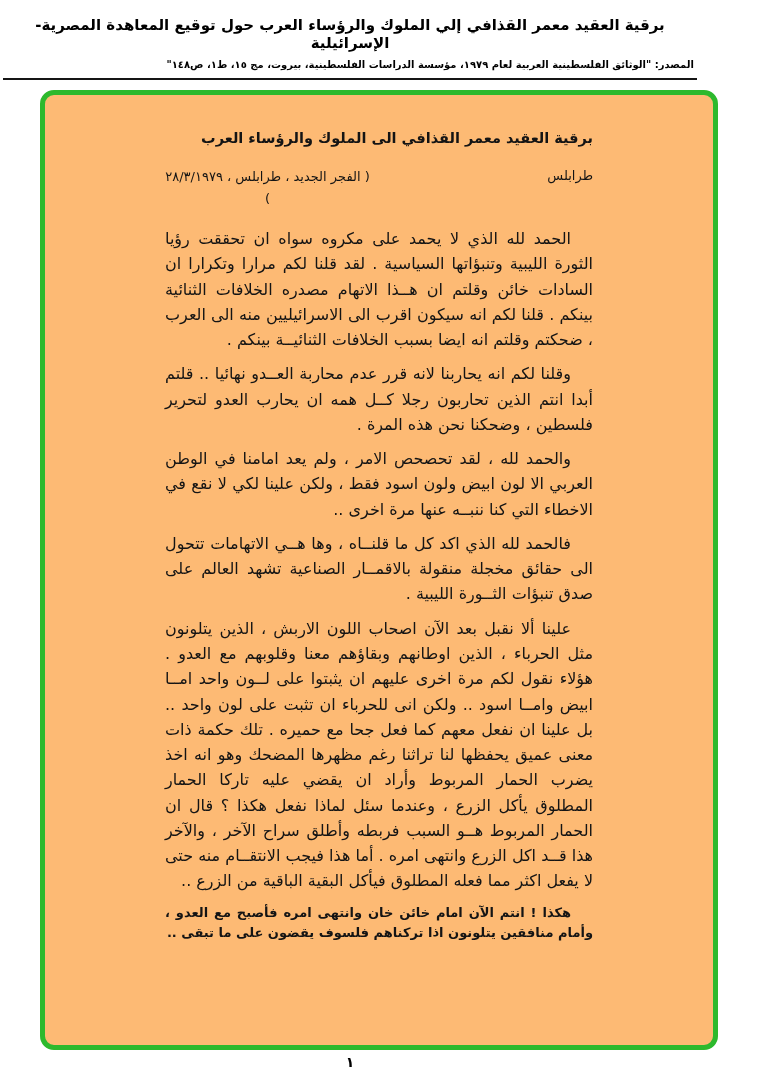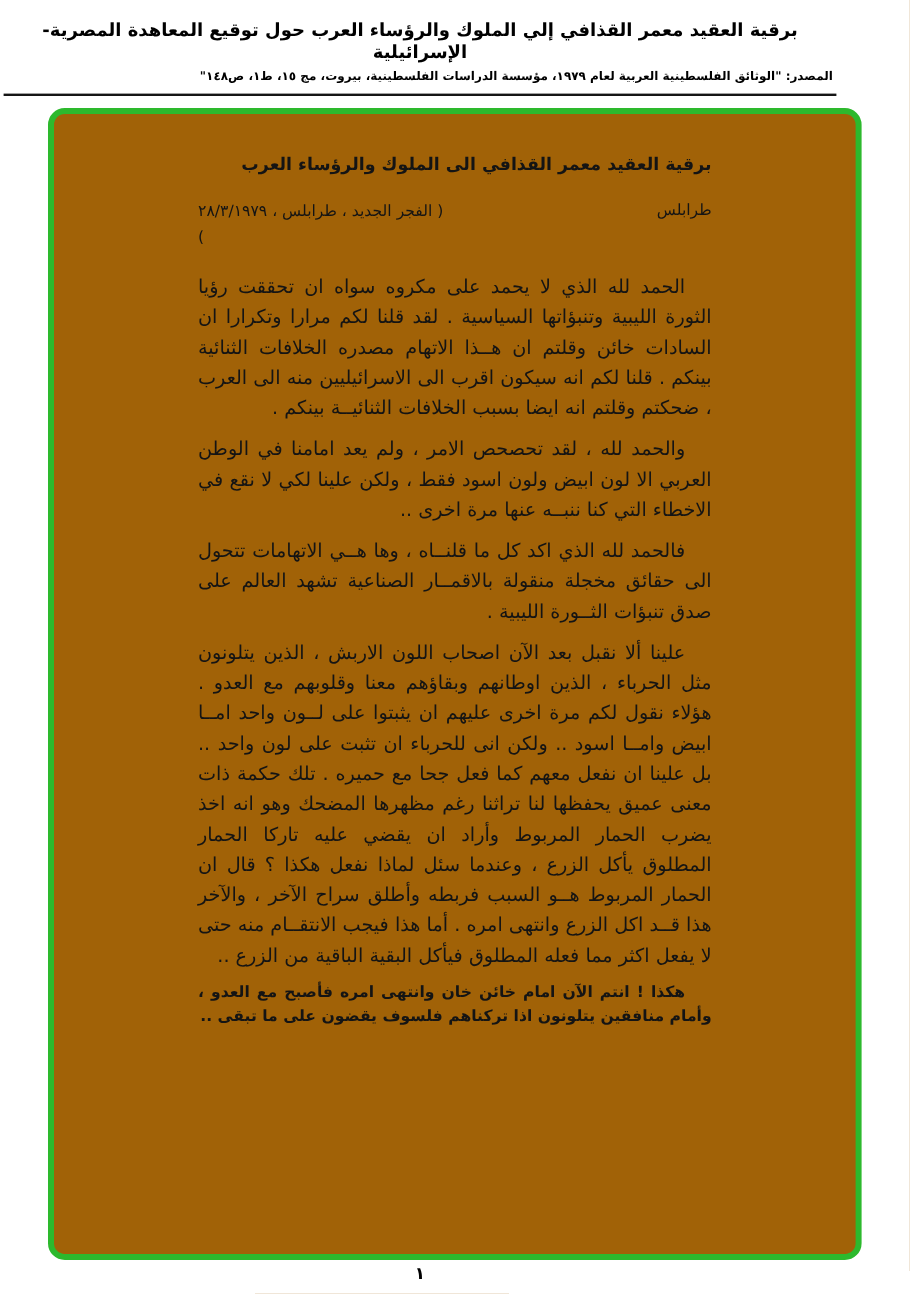--- a/index.html
+++ b/index.html
@@ -44,21 +44,21 @@
   }
   
   .doc-frame {
     position: absolute;
     left: 40px;
     top: 90px;
     width: 668px;
     height: 950px;
     border: 5px solid #2db92d;
     border-radius: 14px;
-    background: #a16207;
+    background: #fdba74;
     overflow: hidden;
   }
   
   .doc-body {
     direction: rtl;
     width: 428px;
     margin: 30px auto 0 auto;
     color: #141414;
   }
   .doc-heading {
@@ -76,21 +76,21 @@
     margin: 6px 0 16px 0;
     font-size: 13px;
   }
   .dateline-city {
     font-weight: normal;
     padding-top: 2px;
     margin-left: 23px;
   }
   .dateline-ref {
     width: 205px;
-    text-align: left;
+    text-align: center;
     line-height: 1.7;
   }
   .paragraphs p {
     font-size: 16px;
     line-height: 1.58;
     text-align: justify;
     text-indent: 22px;
     margin: 0 0 9px 0;
   }
   .closing {
@@ -131,20 +131,21 @@
         <div>برقية العقيد معمر القذافي الى الملوك والرؤساء العرب</div>
       </div>
 
       <div class="dateline">
         <span class="dateline-city">طرابلس</span>
         <span class="dateline-ref">( الفجر الجديد ، طرابلس ، ٢٨/٣/١٩٧٩ )</span>
       </div>
 
       <div class="paragraphs">
           <p>الحمد لله الذي لا يحمد على مكروه سواه ان تحققت رؤيا الثورة الليبية وتنبؤاتها السياسية . لقد قلنا لكم مرارا وتكرارا ان السادات خائن وقلتم ان هــذا الاتهام مصدره الخلافات الثنائية بينكم . قلنا لكم انه سيكون اقرب الى الاسرائيليين منه الى العرب ، ضحكتم وقلتم انه ايضا بسبب الخلافات الثنائيــة بينكم .</p>
+          <p>وقلنا لكم انه يحاربنا لانه قرر عدم محاربة العــدو نهائيا .. قلتم أبدا انتم الذين تحاربون رجلا كــل همه ان يحارب العدو لتحرير فلسطين ، وضحكنا نحن هذه المرة .</p>
           <p>والحمد لله ، لقد تحصحص الامر ، ولم يعد امامنا في الوطن العربي الا لون ابيض ولون اسود فقط ، ولكن علينا لكي لا نقع في الاخطاء التي كنا ننبــه عنها مرة اخرى ..</p>
           <p>فالحمد لله الذي اكد كل ما قلنــاه ، وها هــي الاتهامات تتحول الى حقائق مخجلة منقولة بالاقمــار الصناعية تشهد العالم على صدق تنبؤات الثــورة الليبية .</p>
           <p>علينا ألا نقبل بعد الآن اصحاب اللون الاربش ، الذين يتلونون مثل الحرباء ، الذين اوطانهم وبقاؤهم معنا وقلوبهم مع العدو . هؤلاء نقول لكم مرة اخرى عليهم ان يثبتوا على لــون واحد امــا ابيض وامــا اسود .. ولكن انى للحرباء ان تثبت على لون واحد .. بل علينا ان نفعل معهم كما فعل جحا مع حميره . تلك حكمة ذات معنى عميق يحفظها لنا تراثنا رغم مظهرها المضحك وهو انه اخذ يضرب الحمار المربوط وأراد ان يقضي عليه تاركا الحمار المطلوق يأكل الزرع ، وعندما سئل لماذا نفعل هكذا ؟ قال ان الحمار المربوط هــو السبب فربطه وأطلق سراح الآخر ، والآخر هذا قــد اكل الزرع وانتهى امره . أما هذا فيجب الانتقــام منه حتى لا يفعل اكثر مما فعله المطلوق فيأكل البقية الباقية من الزرع ..</p>
         </div>
 
       <p class="closing">هكذا ! انتم الآن امام خائن خان وانتهى امره فأصبح مع العدو ، وأمام منافقين يتلونون اذا تركناهم فلسوف يقضون على ما تبقى ..</p>
 
     </div>
   </div>
 

